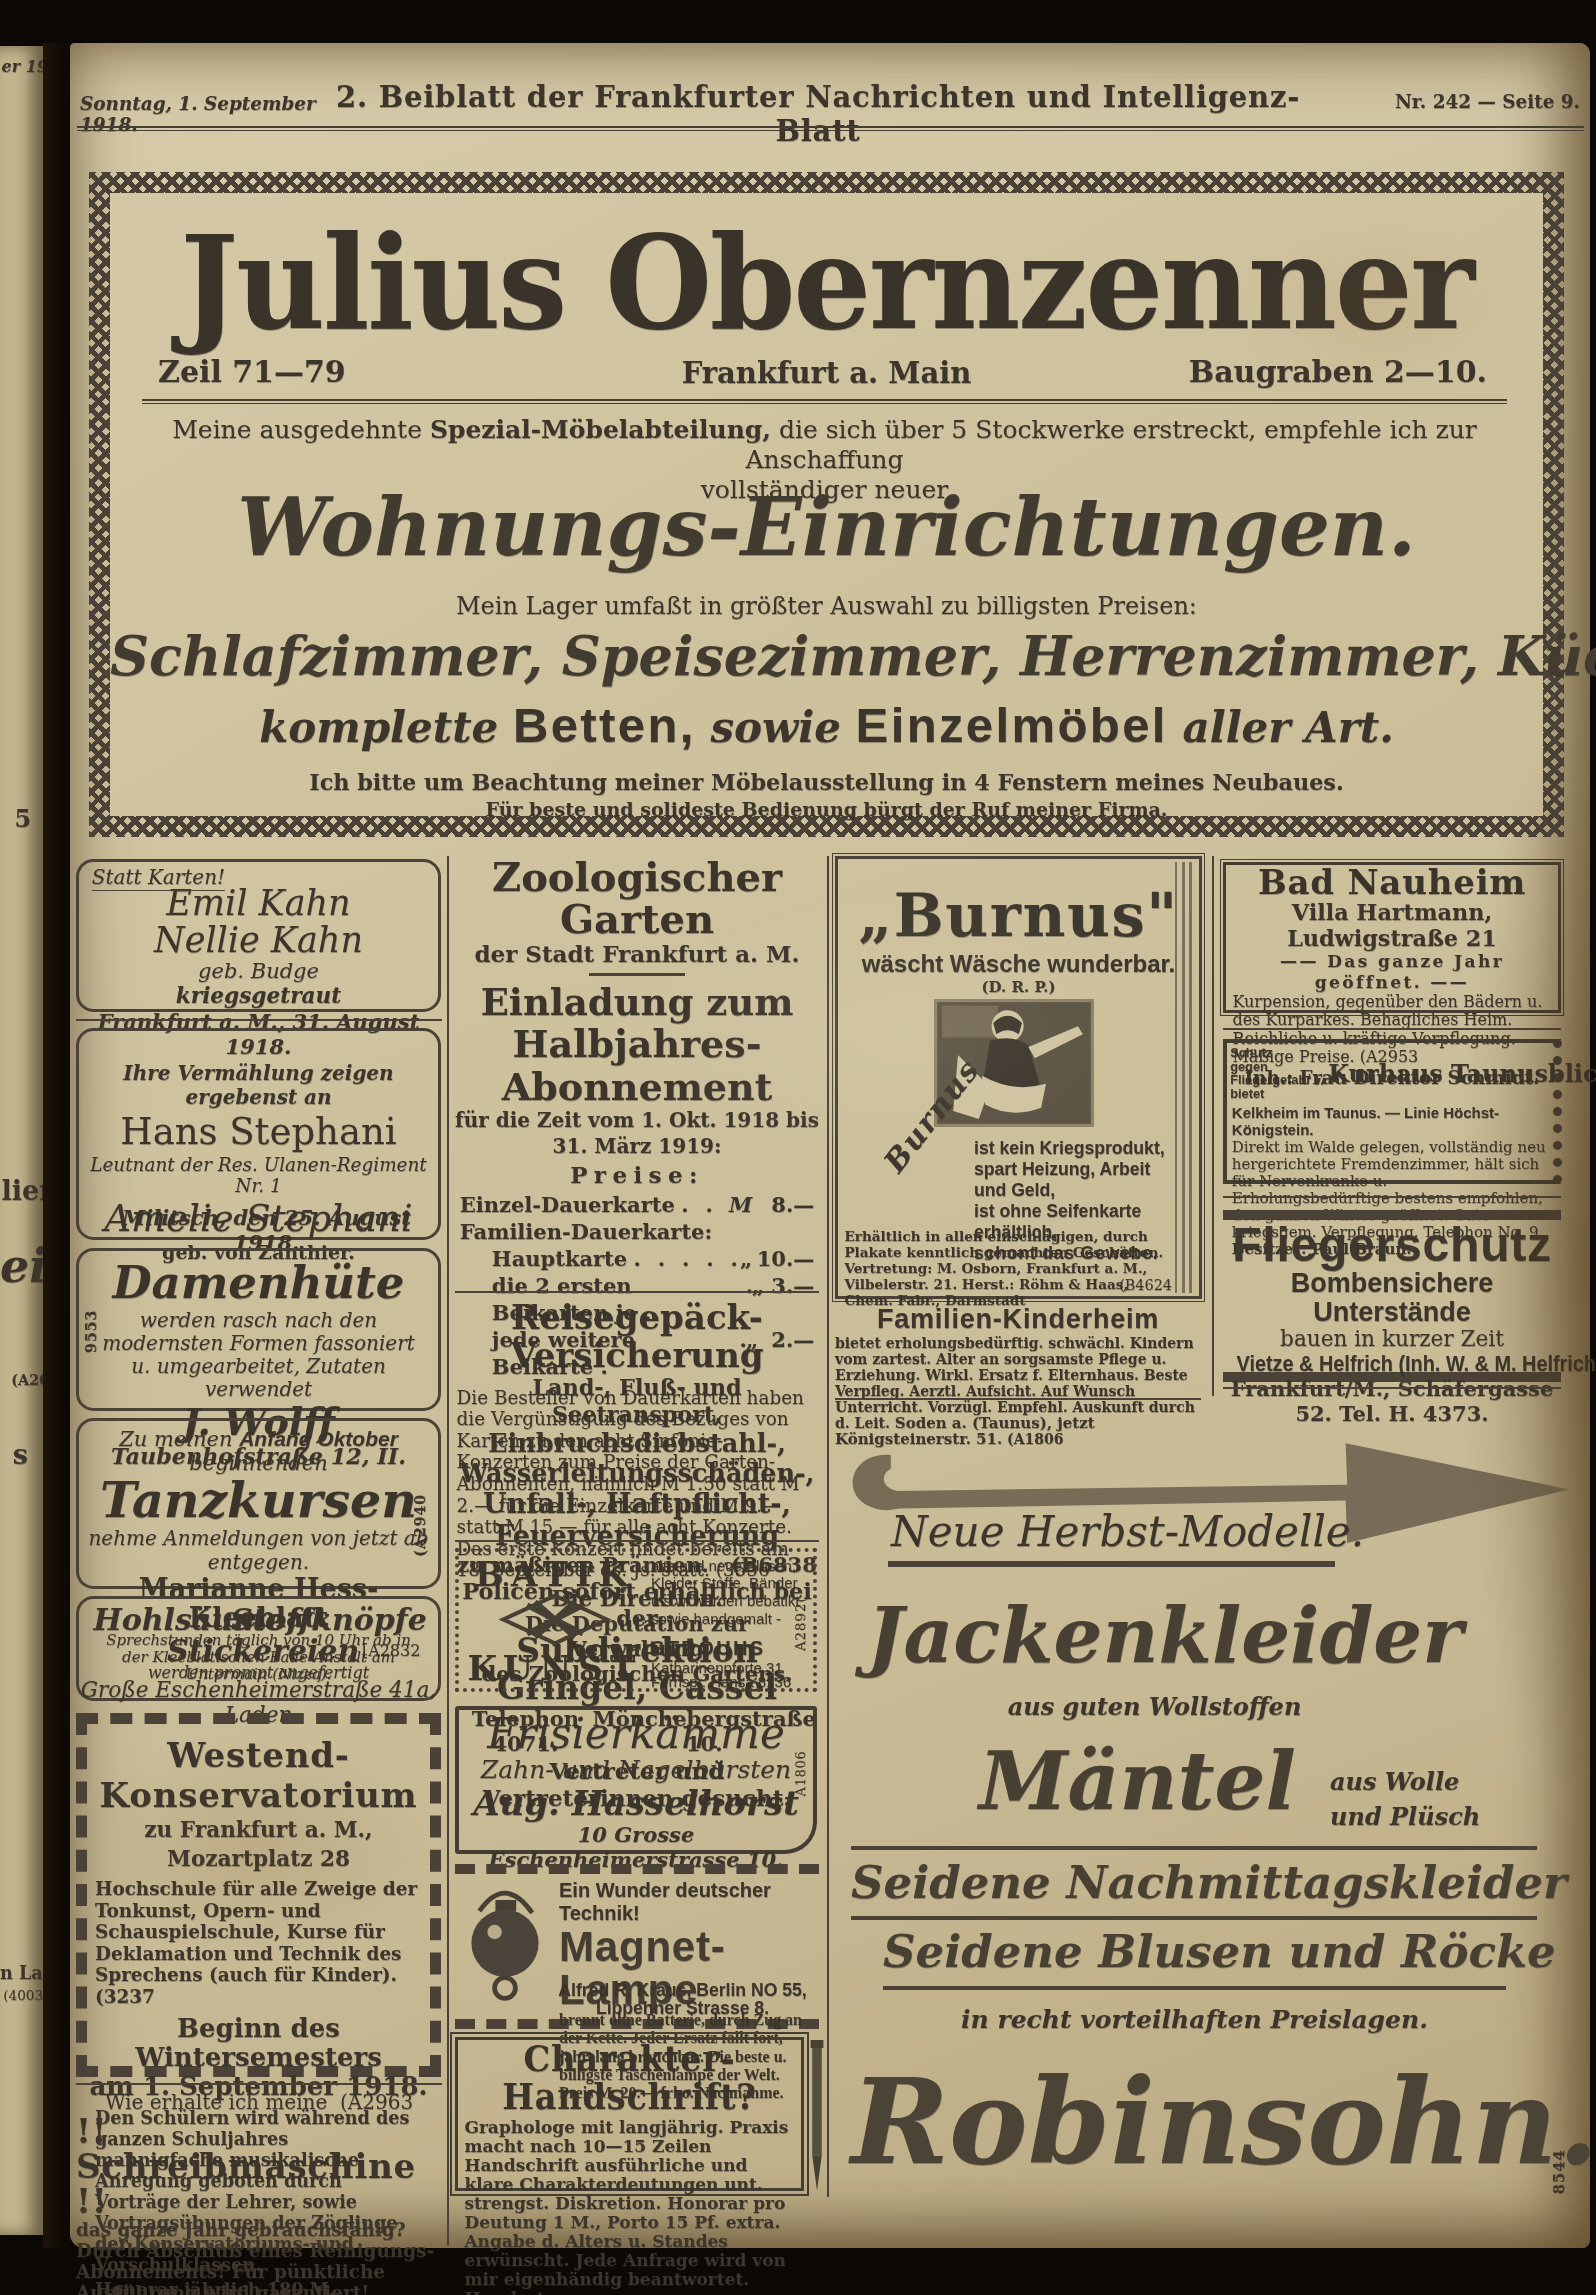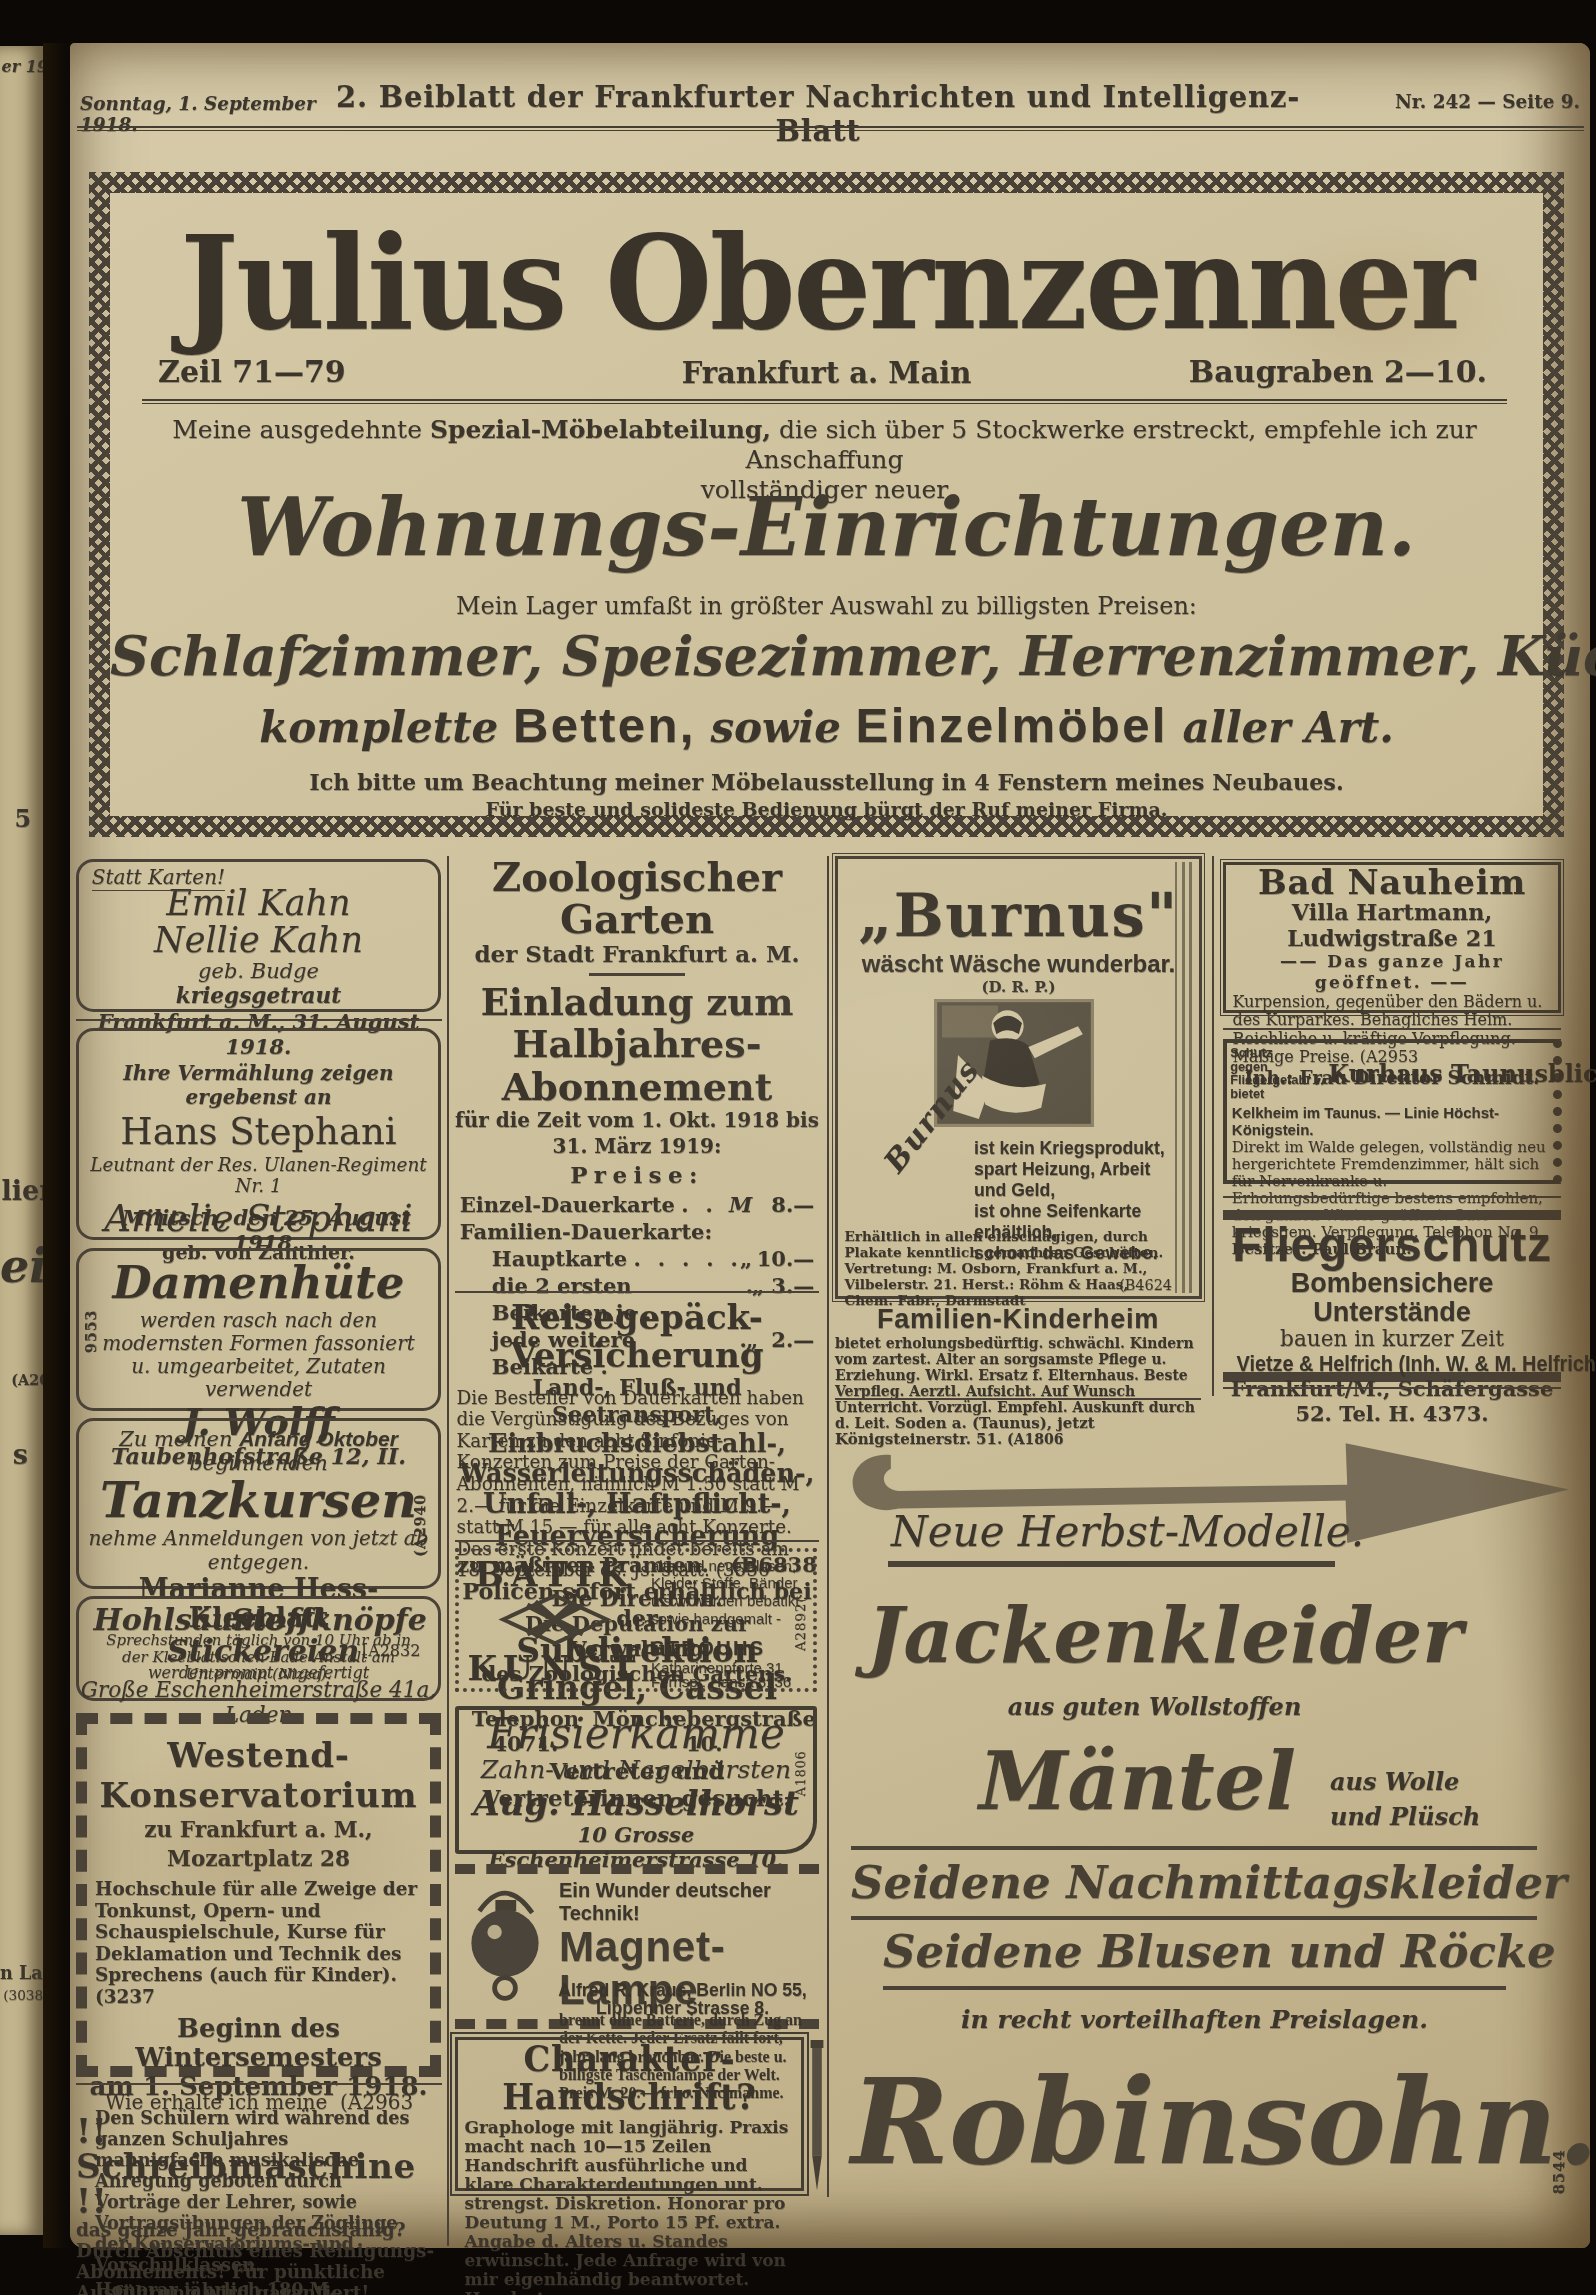--- a/index.html
+++ b/index.html
@@ -45,21 +45,21 @@
 <div class="page">
 
   <div class="sliver">
     <div class="abs it b shadowed" style="left:1.6px;top:11.2px;font-size:16px;white-space:nowrap;">er 1918.</div>
     <div class="abs b shadowed" style="left:14.4px;top:758px;font-size:24px;">5</div>
     <div class="abs b shadowed" style="left:1.6px;top:1129px;font-size:27px;">lien</div>
     <div class="abs b it shadowed" style="left:0px;top:1193px;font-size:46px;">eide</div>
     <div class="abs b shadowed" style="left:11.2px;top:1325px;font-size:14.4px;">(A2014</div>
     <div class="abs b shadowed" style="left:12.8px;top:1393px;font-size:27px;">s</div>
     <div class="abs b shadowed" style="left:0px;top:1916px;font-size:17.6px;white-space:nowrap;">n Laden</div>
-    <div class="abs shadowed" style="left:3.2px;top:1941px;font-size:13.6px;">(3038</div>
+    <div class="abs shadowed" style="left:3.2px;top:1941px;font-size:13.6px;">(4003</div>
   </div>
   <div class="gutter"></div>
 
   <div class="paper"></div>
 
   <div class="abs it b shadowed" style="left:80px;top:93px;width:247px;font-size:18.4px;">Sonntag, 1. September 1918.</div>
   <div class="abs b c shadowed" style="left:319px;top:80px;width:998px;font-size:29px;letter-spacing:0.8px;">2. Beiblatt der Frankfurter Nachrichten und Intelligenz-Blatt</div>
   <div class="abs b r shadowed" style="left:1341px;top:91px;width:239px;font-size:18.4px;">Nr. 242 — Seite 9.</div>
   <div class="abs dline" style="left:77px;top:126px;width:1507px;"></div>
 

